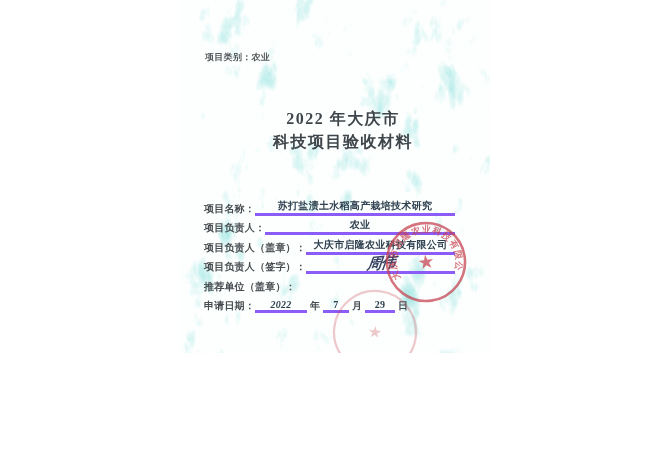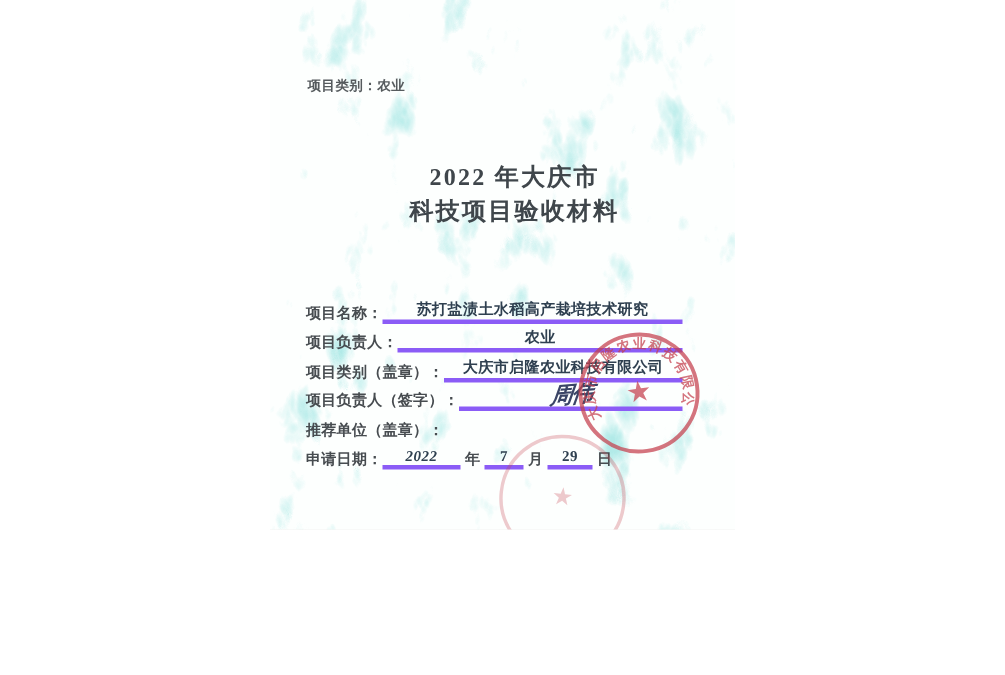--- a/index.html
+++ b/index.html
@@ -103,21 +103,21 @@
           <span class="lbl">项目名称：</span>
           <span class="val">苏打盐渍土水稻高产栽培技术研究</span>
         </div>
 
         <div class="row">
           <span class="lbl">项目负责人：</span>
           <span class="val">农业</span>
         </div>
 
         <div class="row">
-          <span class="lbl">项目类别（盖章）：</span>
+          <span class="lbl">项目负责人（盖章）：</span>
           <span class="val">大庆市启隆农业科技有限公司</span>
         </div>
 
         <div class="row">
           <span class="lbl">项目负责人（签字）：</span>
           <span class="val sig-wrap"><span class="signature">周伟</span></span>
         </div>
 
 
         <div class="row">

